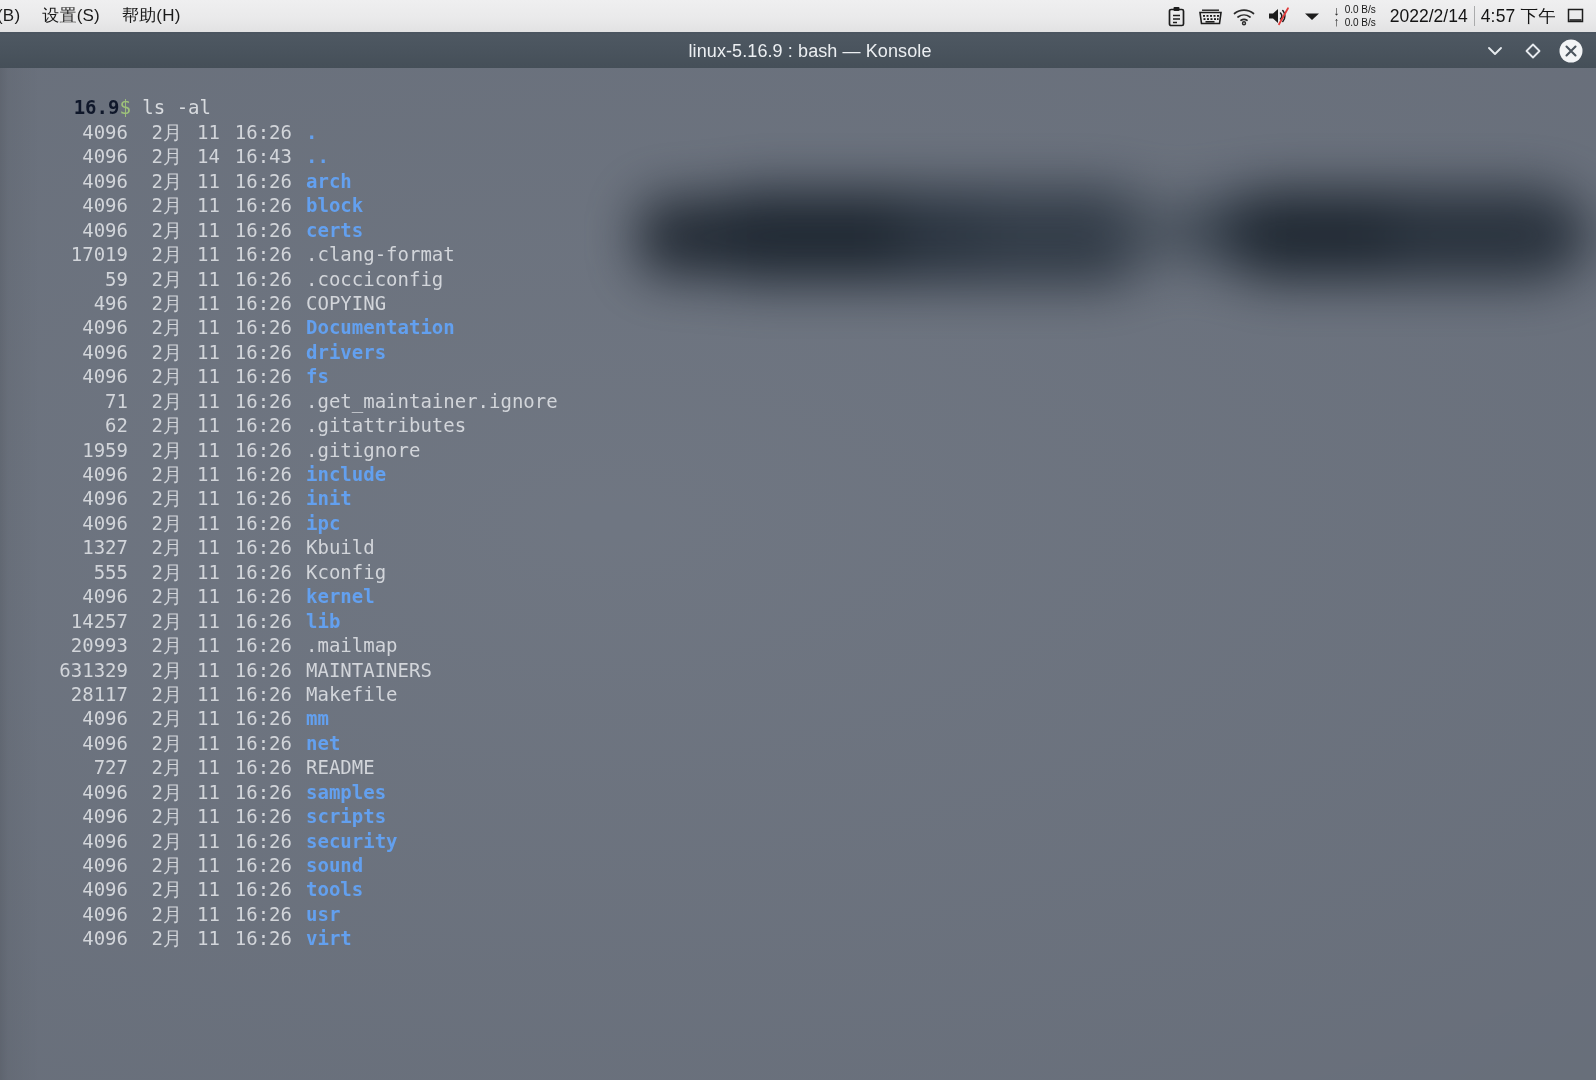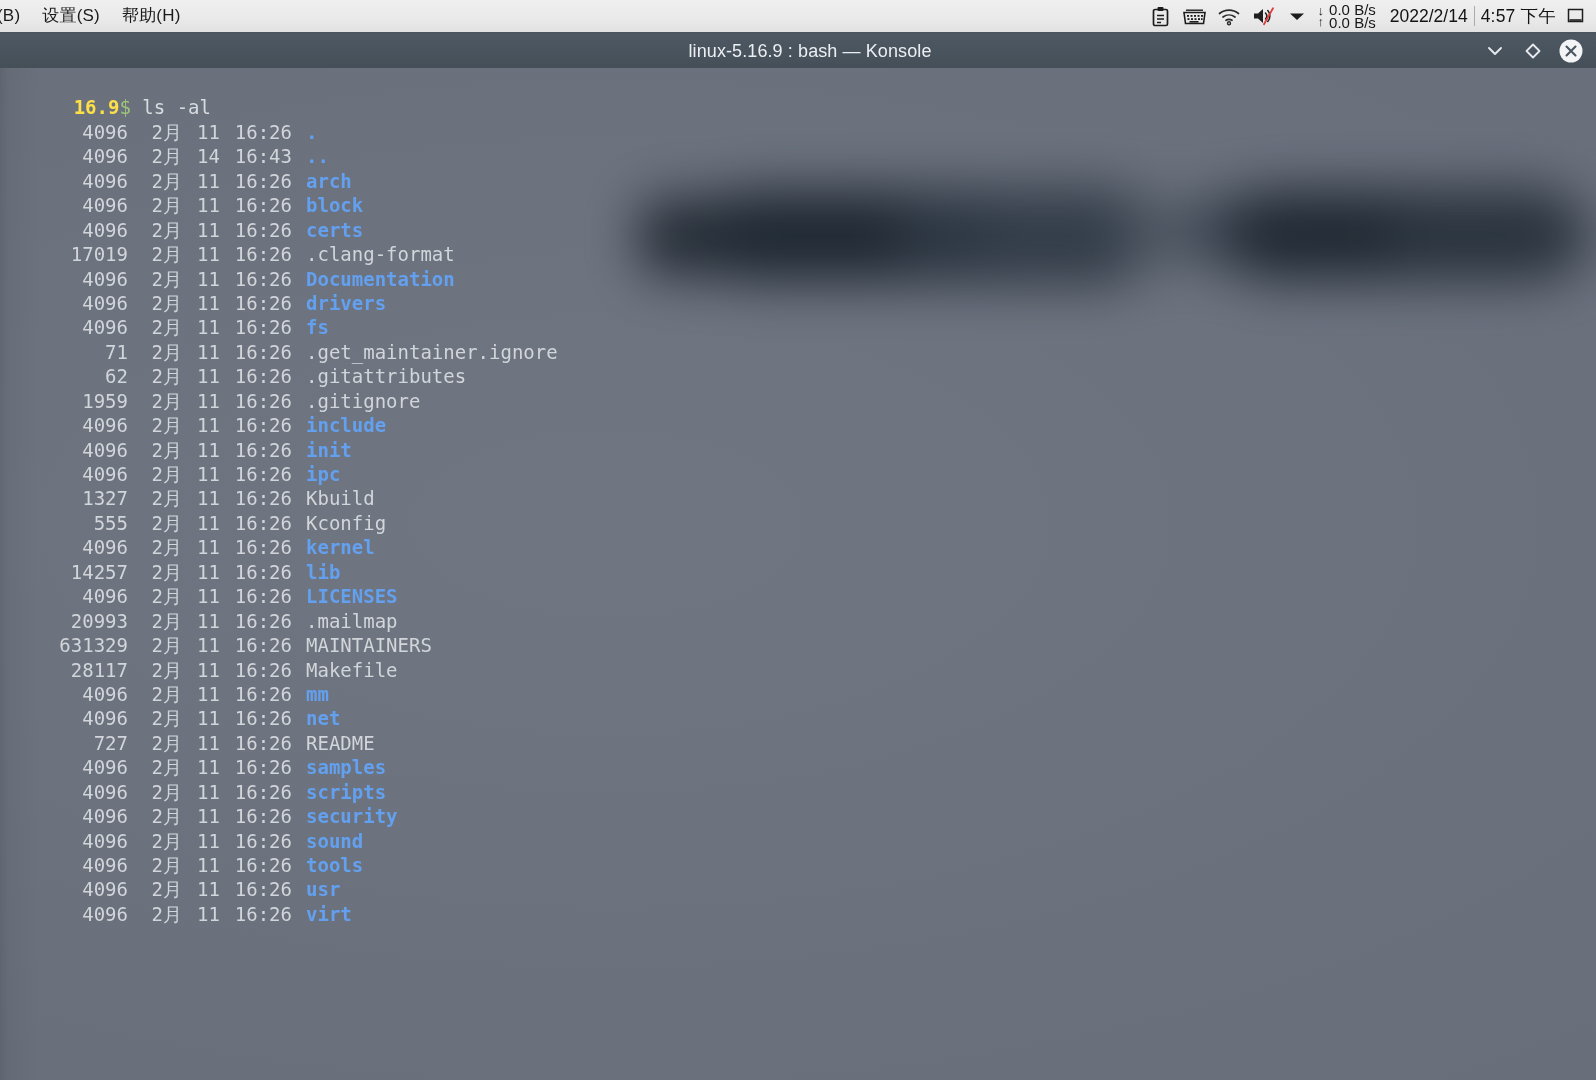--- a/index.html
+++ b/index.html
@@ -69,21 +69,21 @@
     align-items: center;
     justify-content: center;
     line-height: 11px;
     font-size: 13px;
     color: #1b1b1b;
   }
   .netspeed .vals {
     display: flex;
     flex-direction: column;
     justify-content: center;
-    font-size: 15px;
+    font-size: 10px;
     color: #161616;
     line-height: 13px;
   }
   #clock {
     display: flex;
     align-items: center;
     font-size: 17.5px;
     color: #141414;
     padding: 0 4px 0 8px;
     gap: 6px;
@@ -168,21 +168,21 @@
     position: relative;
     padding: 3px 0 0 0;
     z-index: 2;
   }
   .term-line {
     height: 24.45px;
     white-space: pre;
     padding-left: 40px;
   }
   .cmdline { padding-left: 5px; }
-  .host { color: #fde047; font-weight: bold; }
+  .host { color: #0f172a; font-weight: bold; }
   .dollar { color: #9ec37a; }
   .cmdtext { color: #d8dbdf; }
   .size {
     display: inline-block;
     width: 88px;
     text-align: right;
     color: #d2d5da;
   }
   .mon {
     display: inline-block;
@@ -367,34 +367,35 @@
 
     <div class="term-line"></div>
 
     <div id="listing">
         <div class="term-line"><span class="size">4096</span><span class="mon">2月</span><span class="day">11</span><span class="tm">16:26</span><span class="nm dir">.</span></div>
         <div class="term-line"><span class="size">4096</span><span class="mon">2月</span><span class="day">14</span><span class="tm">16:43</span><span class="nm dir">..</span></div>
         <div class="term-line"><span class="size">4096</span><span class="mon">2月</span><span class="day">11</span><span class="tm">16:26</span><span class="nm dir">arch</span></div>
         <div class="term-line"><span class="size">4096</span><span class="mon">2月</span><span class="day">11</span><span class="tm">16:26</span><span class="nm dir">block</span></div>
         <div class="term-line"><span class="size">4096</span><span class="mon">2月</span><span class="day">11</span><span class="tm">16:26</span><span class="nm dir">certs</span></div>
         <div class="term-line"><span class="size">17019</span><span class="mon">2月</span><span class="day">11</span><span class="tm">16:26</span><span class="nm file">.clang-format</span></div>
+        <div class="term-line"><span class="size">59</span><span class="mon">2月</span><span class="day">11</span><span class="tm">16:26</span><span class="nm file">.cocciconfig</span></div>
+        <div class="term-line"><span class="size">496</span><span class="mon">2月</span><span class="day">11</span><span class="tm">16:26</span><span class="nm file">COPYING</span></div>
         <div class="term-line"><span class="size">4096</span><span class="mon">2月</span><span class="day">11</span><span class="tm">16:26</span><span class="nm dir">Documentation</span></div>
         <div class="term-line"><span class="size">4096</span><span class="mon">2月</span><span class="day">11</span><span class="tm">16:26</span><span class="nm dir">drivers</span></div>
         <div class="term-line"><span class="size">4096</span><span class="mon">2月</span><span class="day">11</span><span class="tm">16:26</span><span class="nm dir">fs</span></div>
         <div class="term-line"><span class="size">71</span><span class="mon">2月</span><span class="day">11</span><span class="tm">16:26</span><span class="nm file">.get_maintainer.ignore</span></div>
         <div class="term-line"><span class="size">62</span><span class="mon">2月</span><span class="day">11</span><span class="tm">16:26</span><span class="nm file">.gitattributes</span></div>
         <div class="term-line"><span class="size">1959</span><span class="mon">2月</span><span class="day">11</span><span class="tm">16:26</span><span class="nm file">.gitignore</span></div>
         <div class="term-line"><span class="size">4096</span><span class="mon">2月</span><span class="day">11</span><span class="tm">16:26</span><span class="nm dir">include</span></div>
         <div class="term-line"><span class="size">4096</span><span class="mon">2月</span><span class="day">11</span><span class="tm">16:26</span><span class="nm dir">init</span></div>
         <div class="term-line"><span class="size">4096</span><span class="mon">2月</span><span class="day">11</span><span class="tm">16:26</span><span class="nm dir">ipc</span></div>
         <div class="term-line"><span class="size">1327</span><span class="mon">2月</span><span class="day">11</span><span class="tm">16:26</span><span class="nm file">Kbuild</span></div>
         <div class="term-line"><span class="size">555</span><span class="mon">2月</span><span class="day">11</span><span class="tm">16:26</span><span class="nm file">Kconfig</span></div>
         <div class="term-line"><span class="size">4096</span><span class="mon">2月</span><span class="day">11</span><span class="tm">16:26</span><span class="nm dir">kernel</span></div>
         <div class="term-line"><span class="size">14257</span><span class="mon">2月</span><span class="day">11</span><span class="tm">16:26</span><span class="nm dir">lib</span></div>
-        <div class="term-line"><span class="size">4096</span><span class="mon">2月</span><span class="day">11</span><span class="tm">16:26</span><span class="nm dir">LICENSES</span></div>
         <div class="term-line"><span class="size">20993</span><span class="mon">2月</span><span class="day">11</span><span class="tm">16:26</span><span class="nm file">.mailmap</span></div>
         <div class="term-line"><span class="size">631329</span><span class="mon">2月</span><span class="day">11</span><span class="tm">16:26</span><span class="nm file">MAINTAINERS</span></div>
         <div class="term-line"><span class="size">28117</span><span class="mon">2月</span><span class="day">11</span><span class="tm">16:26</span><span class="nm file">Makefile</span></div>
         <div class="term-line"><span class="size">4096</span><span class="mon">2月</span><span class="day">11</span><span class="tm">16:26</span><span class="nm dir">mm</span></div>
         <div class="term-line"><span class="size">4096</span><span class="mon">2月</span><span class="day">11</span><span class="tm">16:26</span><span class="nm dir">net</span></div>
         <div class="term-line"><span class="size">727</span><span class="mon">2月</span><span class="day">11</span><span class="tm">16:26</span><span class="nm file">README</span></div>
         <div class="term-line"><span class="size">4096</span><span class="mon">2月</span><span class="day">11</span><span class="tm">16:26</span><span class="nm dir">samples</span></div>
         <div class="term-line"><span class="size">4096</span><span class="mon">2月</span><span class="day">11</span><span class="tm">16:26</span><span class="nm dir">scripts</span></div>
         <div class="term-line"><span class="size">4096</span><span class="mon">2月</span><span class="day">11</span><span class="tm">16:26</span><span class="nm dir">security</span></div>
         <div class="term-line"><span class="size">4096</span><span class="mon">2月</span><span class="day">11</span><span class="tm">16:26</span><span class="nm dir">sound</span></div>

